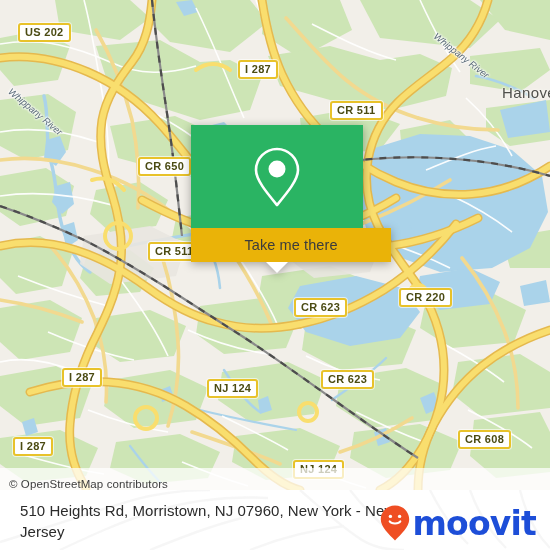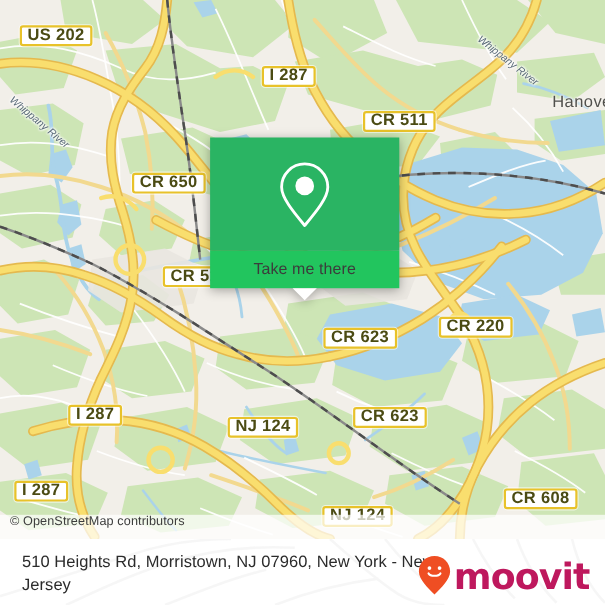--- a/index.html
+++ b/index.html
@@ -25,21 +25,21 @@
     overflow: hidden;
   }
   .layer { position: absolute; left: 0; top: 0; width: 550px; height: 490px; }
 
   
   #attribution {
     position: absolute;
     left: 0; bottom: 0;
     width: 550px; height: 22px;
     background: rgba(255,255,255,0.72);
-    display: flex; align-items: flex-start;
+    display: flex; align-items: flex-end;
     padding-left: 9px;
     font-size: 11.5px;
     color: #3d3d3d;
     letter-spacing: 0.1px;
     z-index: 40;
   }
 
   
   #callout {
     position: absolute;
@@ -47,22 +47,22 @@
     width: 172px;
     z-index: 50;
     filter: drop-shadow(0 2px 5px rgba(0,0,0,0.33));
   }
   #callout-green {
     width: 172px; height: 103px;
     background: #2ab463;
     display: flex; align-items: center; justify-content: center;
   }
   #callout-white {
-    width: 172px; height: 34px;
-    background: #22c55e;
+    width: 200px; height: 34px;
+    background: #eab308;
     display: flex; align-items: center; justify-content: center;
   }
   #callout-label {
     font-size: 14.5px;
     color: #3c3c3c;
     letter-spacing: 0.1px;
   }
   #callout-tail {
     position: absolute;
     left: 50%; top: 137px;
@@ -73,21 +73,21 @@
     border-top: 11px solid #ffffff;
   }
 
   
   .shield {
     position: absolute;
     background: #ffffff;
     border: 2px solid #e8c22a;
     border-radius: 3px;
     color: #4b4b13;
-    font-size: 15px;
+    font-size: 11px;
     font-weight: bold;
     padding: 1px 5px 2px 5px;
     line-height: 12px;
     white-space: nowrap;
     letter-spacing: 0.3px;
     z-index: 20;
     box-shadow: 0 0 0 1px rgba(255,255,255,0.6);
   }
 
   
@@ -135,21 +135,21 @@
   }
   #footer-logo {
     position: absolute;
     right: 14px; top: 15px;
     display: flex; align-items: center;
     z-index: 3;
   }
   #logo-word {
     font-size: 33px;
     font-weight: bold;
-    color: #be185d;
+    color: #1d4ed8;
     letter-spacing: -0.8px;
     line-height: 33px;
     margin-left: 2px;
     font-family: "DejaVu Sans", sans-serif;
   }
 </style>
 </head>
 <body>
 
 <div id="screen">
@@ -340,29 +340,29 @@
     </svg>
 
     <div class="place" style="left:502px; top:84px;">Hanover</div>
 
     <div class="waterlabel" style="left:2px; top:106px; transform:rotate(40deg);">Whippany River</div>
     <div class="waterlabel" style="left:428px; top:50px; transform:rotate(38deg);">Whippany River</div>
 
     <div class="shield" style="left:18px;  top:23px;">US 202</div>
     <div class="shield" style="left:238px; top:60px;">I 287</div>
     <div class="shield" style="left:330px; top:101px;">CR 511</div>
-    <div class="shield" style="left:120px; top:157px;">CR 650</div>
+    <div class="shield" style="left:138px; top:157px;">CR 650</div>
     <div class="shield" style="left:148px; top:242px;">CR 511</div>
     <div class="shield" style="left:399px; top:288px;">CR 220</div>
     <div class="shield" style="left:294px; top:298px;">CR 623</div>
     <div class="shield" style="left:321px; top:370px;">CR 623</div>
     <div class="shield" style="left:62px;  top:368px;">I 287</div>
     <div class="shield" style="left:207px; top:379px;">NJ 124</div>
     <div class="shield" style="left:13px;  top:437px;">I 287</div>
-    <div class="shield" style="left:458px; top:444px;">CR 608</div>
+    <div class="shield" style="left:458px; top:430px;">CR 608</div>
     <div class="shield" style="left:293px; top:460px;">NJ 124</div>
 
     <div id="attribution">
       <span>© OpenStreetMap contributors</span>
     </div>
 
     <div id="callout">
       <div id="callout-green">
         <svg width="48" height="62" viewBox="0 0 48 62">
           <path d="M24,3 C12.4,3 3,12.4 3,24 C3,34 14,47 24,59 C34,47 45,34 45,24 C45,12.4 35.6,3 24,3 Z" fill="none" stroke="#ffffff" stroke-width="2.6" stroke-linejoin="round"></path>

